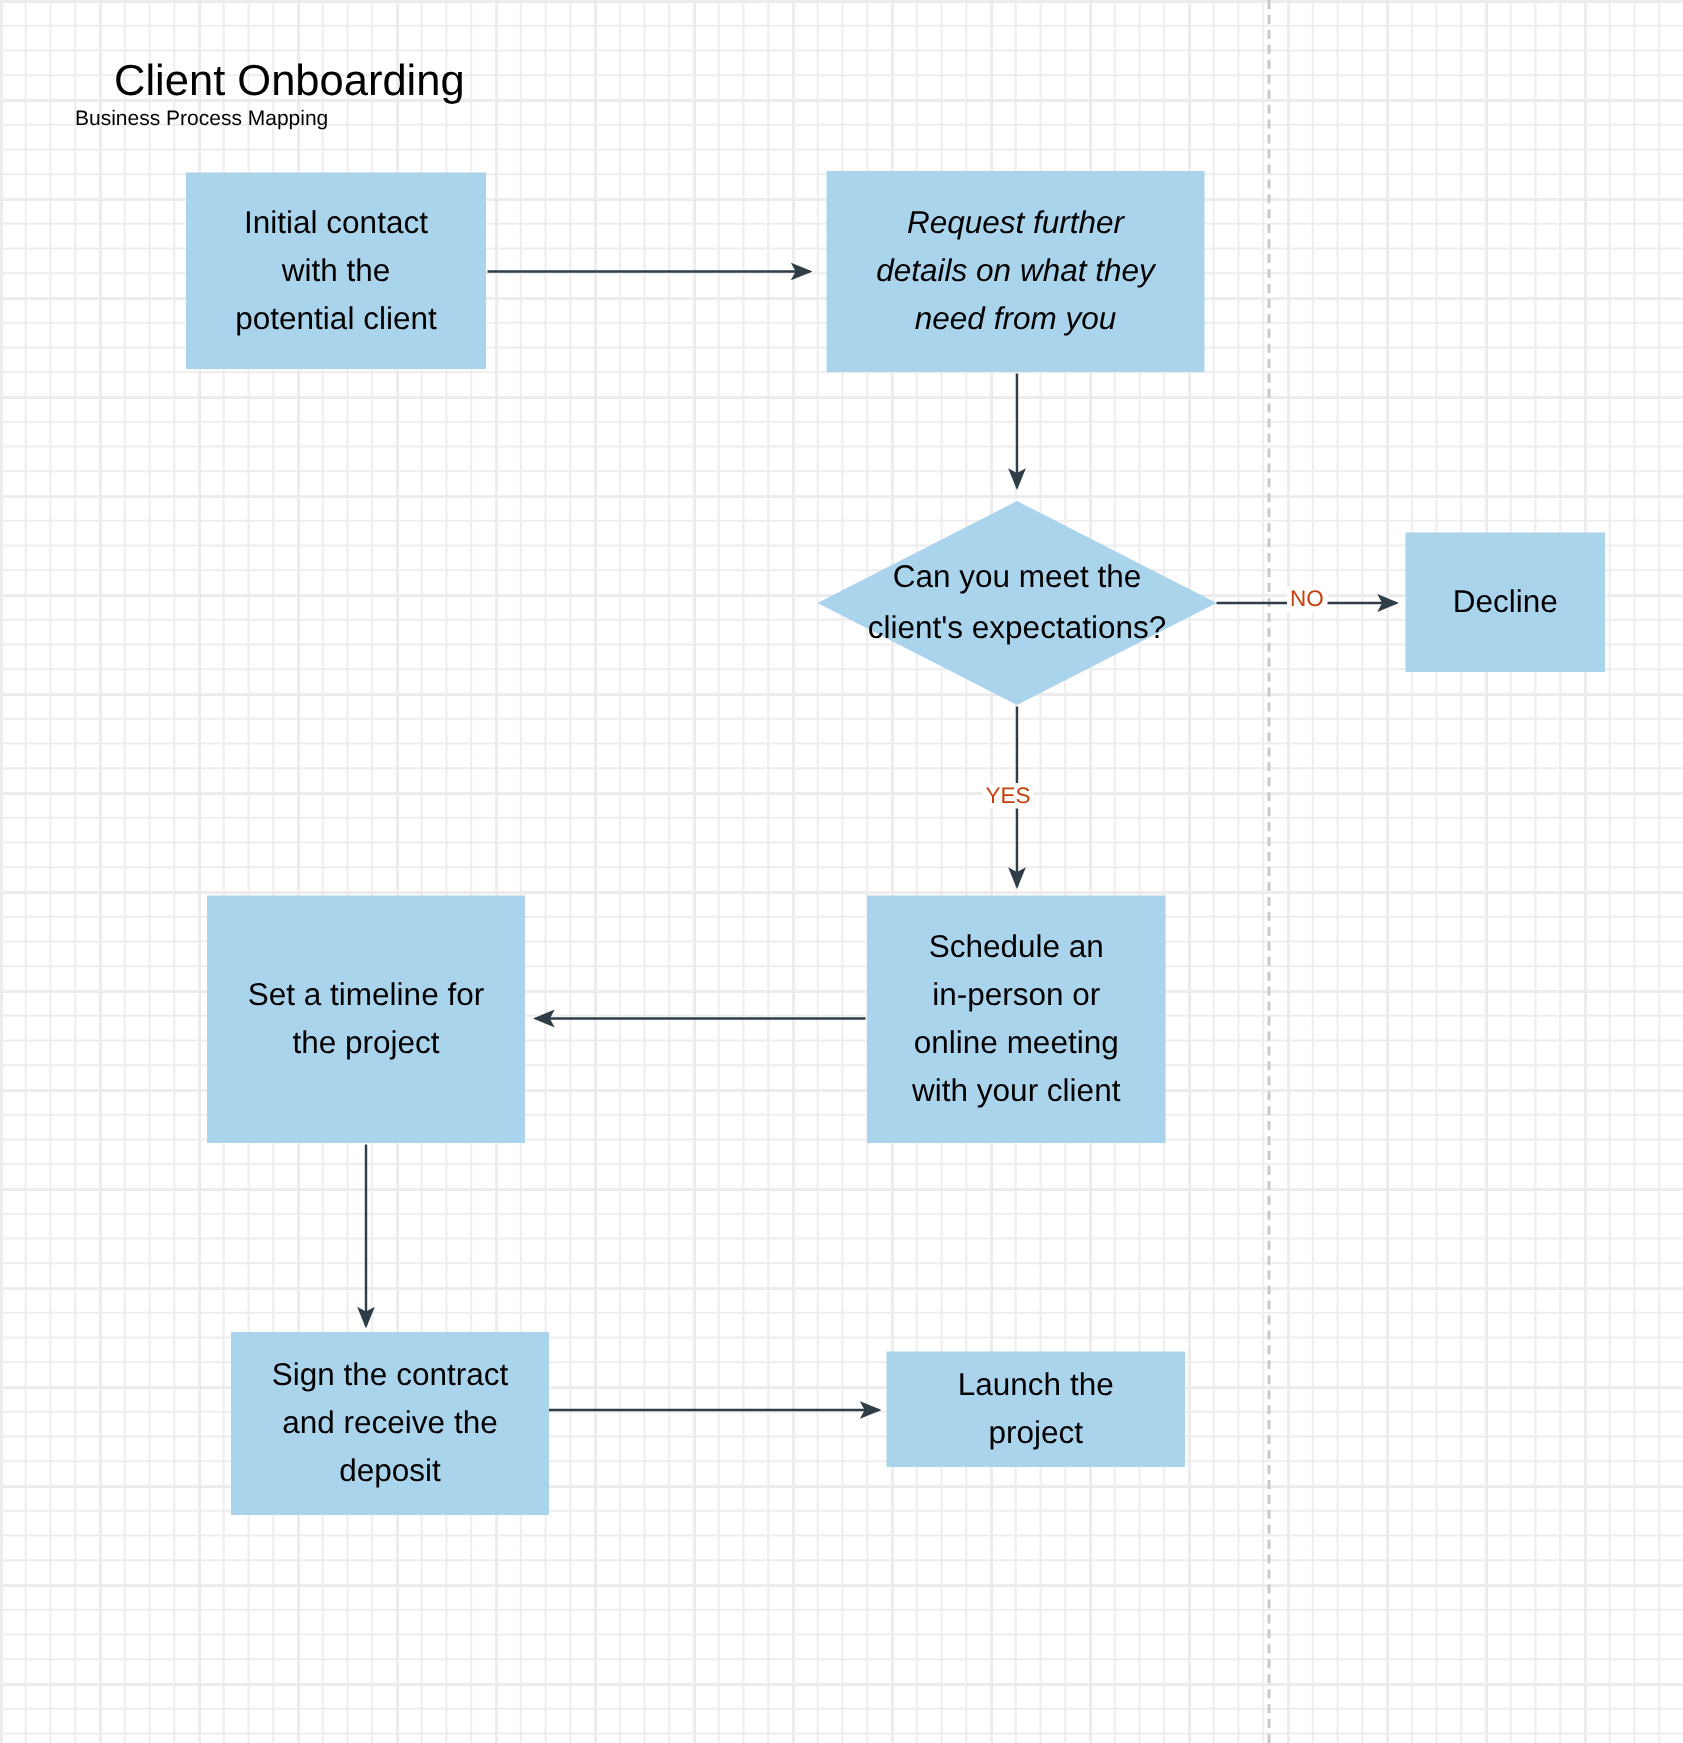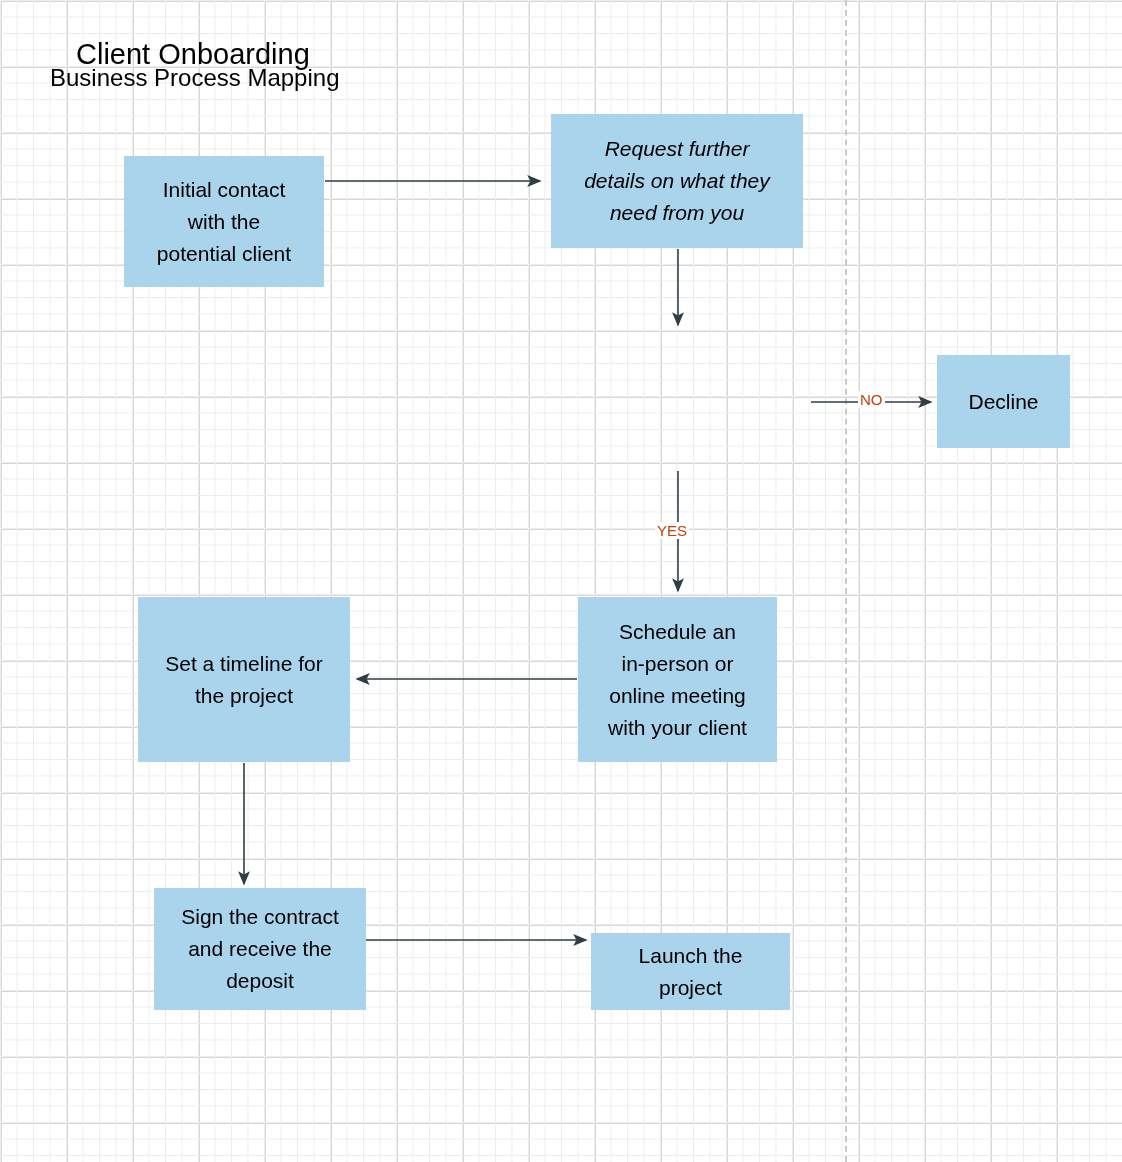--- a/index.html
+++ b/index.html
@@ -42,21 +42,21 @@
     font-size: 29px;
     line-height: 36px;
     color: #000000;
     white-space: nowrap;
     margin-left: 26px;
   }
   #subtitle {
     position: absolute;
     left: 50px;
     top: 64px;
-    font-size: 24px;
+    font-size: 14px;
     line-height: 28px;
     color: #000000;
     white-space: nowrap;
   }
   .node {
     position: absolute;
     display: flex;
     align-items: center;
     justify-content: center;
     text-align: center;
@@ -133,32 +133,37 @@
     </defs>
     <path d="M 325 181 L 540 181" stroke="#2f3e46" stroke-width="1.6" fill="none" marker-end="url(#arrowhead)"></path>
     <path d="M 678 249 L 678 325" stroke="#2f3e46" stroke-width="1.6" fill="none" marker-end="url(#arrowhead)"></path>
     <path d="M 811 402 L 931 402" stroke="#2f3e46" stroke-width="1.6" fill="none" marker-end="url(#arrowhead)"></path>
     <path d="M 678 471 L 678 591" stroke="#2f3e46" stroke-width="1.6" fill="none" marker-end="url(#arrowhead)"></path>
     <path d="M 577 679 L 357 679" stroke="#2f3e46" stroke-width="1.6" fill="none" marker-end="url(#arrowhead)"></path>
     <path d="M 244 763 L 244 884" stroke="#2f3e46" stroke-width="1.6" fill="none" marker-end="url(#arrowhead)"></path>
     <path d="M 351 940 L 586 940" stroke="#2f3e46" stroke-width="1.6" fill="none" marker-end="url(#arrowhead)"></path>
   </svg>
 
-  <div class="node process" style="left:124px; top:115px; width:200px; height:131px;margin-top:41px;">
+  <div class="node process" style="left:124px; top:115px; width:200px; height:131px;">
     <span class="label">Initial contact
 with the
 potential client</span>
   </div>
 
   <div class="node process" style="left:551px; top:114px; width:252px; height:134px;font-style:italic;">
     <span class="label">Request further
 details on what they
 need from you</span>
   </div>
 
+  <div class="diamond-wrap" style="left:545px; top:334px; width:266px; height:136px;">
+    <div class="diamond-shape"></div>
+    <span class="label">Can you  meet the
+client's expectations?</span>
+  </div>
 
   <div class="node process" style="left:578px; top:597px; width:199px; height:165px;">
     <span class="label">Schedule an
 in-person or
 online meeting
 with your client</span>
   </div>
 
   <div class="node process" style="left:937px; top:355px; width:133px; height:93px;">
     <span class="label">Decline</span>
@@ -168,21 +173,21 @@
     <span class="label">Set a timeline for
 the project</span>
   </div>
 
   <div class="node process" style="left:138px; top:888px; width:212px; height:122px;margin-left:16px;">
     <span class="label">Sign the contract
 and receive the
 deposit</span>
   </div>
 
-  <div class="node process" style="left:591px; top:933px; width:199px; height:77px;">
+  <div class="node process" style="left:591px; top:901px; width:199px; height:77px;">
     <span class="label">Launch the
 project</span>
   </div>
 
   <div class="edge-label" style="left:858px; top:391px;">NO</div>
   <div class="edge-label" style="left:655px; top:522px;">YES</div>
 
 </div>
 
 </body></html>

